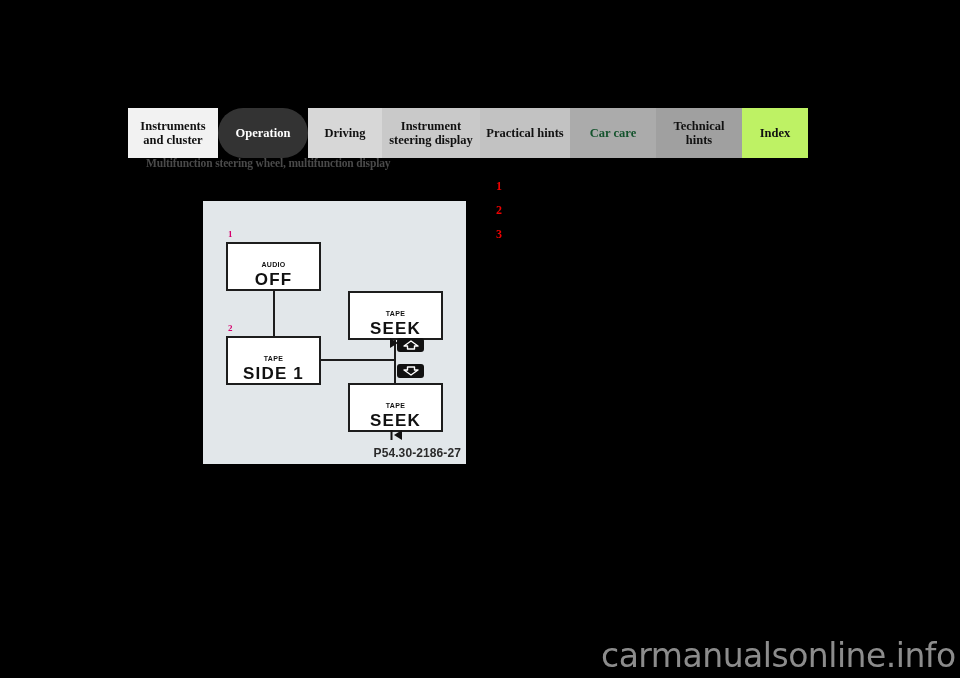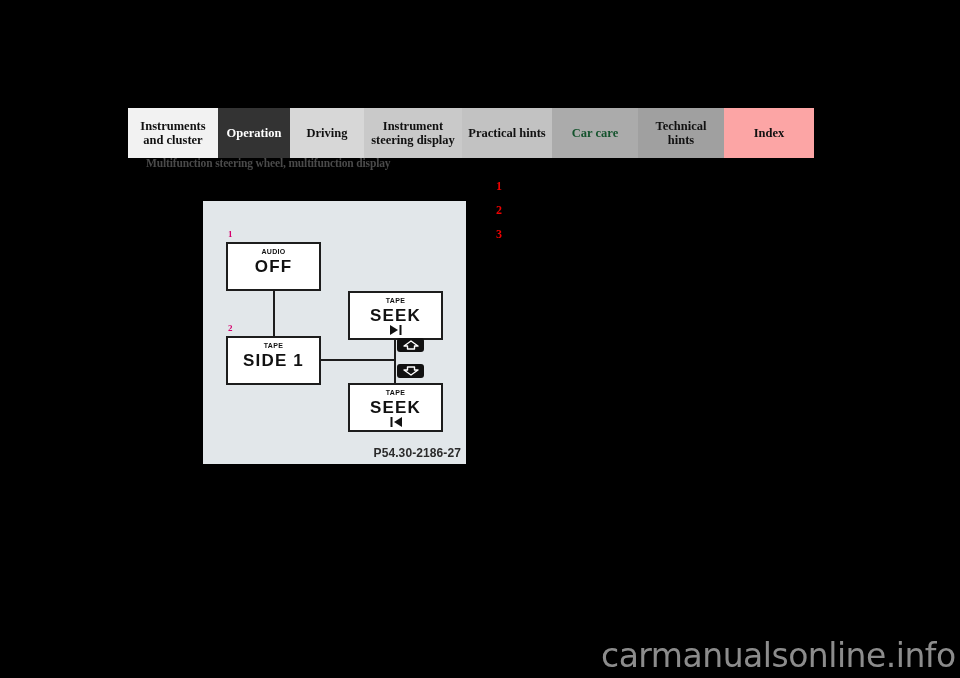--- a/index.html
+++ b/index.html
@@ -104,21 +104,21 @@
 
   .disp-box {
     position: absolute;
     background: #ffffff;
     border: 2px solid #1d1d1d;
     box-sizing: border-box;
     display: flex;
     flex-direction: column;
     align-items: center;
     justify-content: flex-start;
-    padding-top: 3px;
+    padding-top: 16px;
   }
   .disp-top {
     font-family: "Liberation Sans", sans-serif;
     font-size: 7px;
     letter-spacing: 0.3px;
     color: #111111;
     font-weight: bold;
     line-height: 9px;
   }
   .disp-main {
@@ -218,21 +218,21 @@
 
   <div id="navbar">
 
     <div class="nav-tab" style="background:#f2f2f2;color:#111111;width:90px;">
       <span>
         <span class="nav-lbl">Instruments</span>
         <span class="nav-lbl">and cluster</span>
       </span>
     </div>
 
-    <div class="nav-tab" style="background:#333333;color:#ffffff;width:72px;">
+    <div class="nav-tab" style="background:#333333;color:#ffffff;width:90px;border-radius:25px;">
       <span class="nav-lbl">Operation</span>
     </div>
 
     <div class="nav-tab" style="background:#d7d7d7;color:#111111;width:74px;">
       <span class="nav-lbl">Driving</span>
     </div>
 
     <div class="nav-tab" style="background:#c9c9c9;color:#111111;width:98px;">
       <span>
         <span class="nav-lbl">Instrument</span>
@@ -248,21 +248,21 @@
       <span class="nav-lbl">Car care</span>
     </div>
 
     <div class="nav-tab" style="background:#a0a0a0;color:#111111;width:86px;">
       <span>
         <span class="nav-lbl">Technical</span>
         <span class="nav-lbl">hints</span>
       </span>
     </div>
 
-    <div class="nav-tab" style="background:#fca5a5;color:#111111;width:90px;">
+    <div class="nav-tab" style="background:#bef264;color:#111111;width:66px;">
       <span class="nav-lbl">Index</span>
     </div>
 
   </div>
 
   <div id="section-heading">Multifunction steering wheel, multifunction display</div>
 
   <div id="legend">
     <div class="legend-row">
       <span class="legend-num">1</span>

